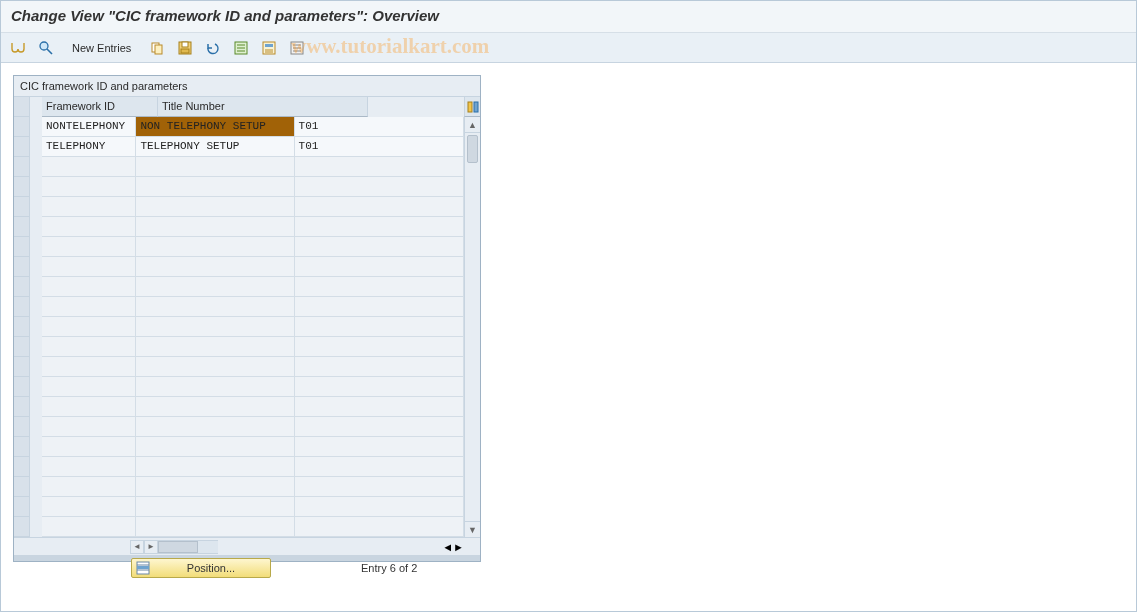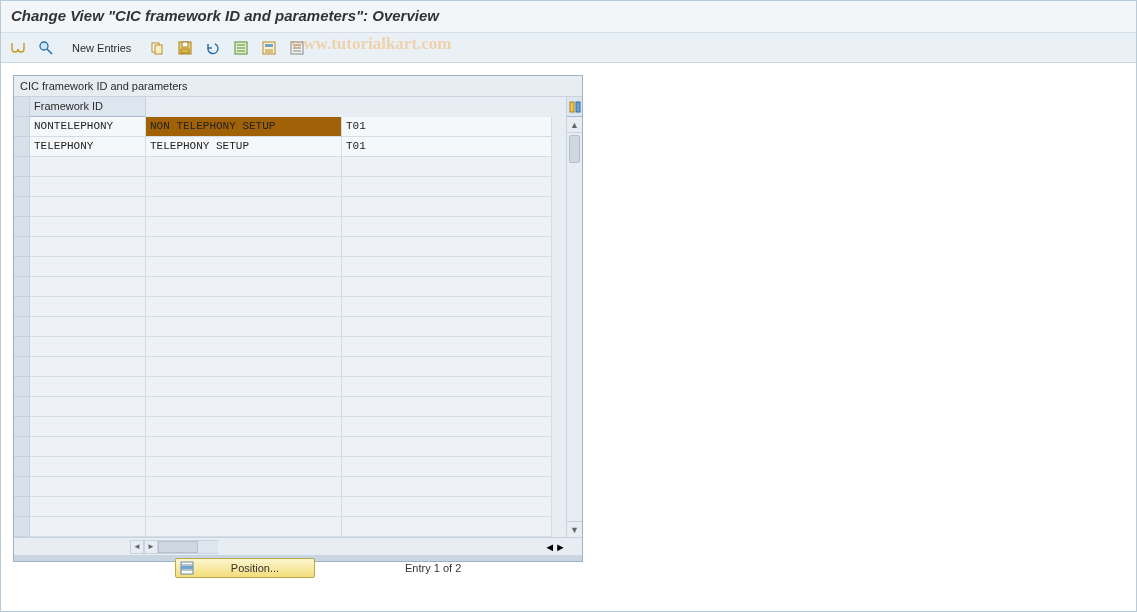--- a/index.html
+++ b/index.html
@@ -42,32 +42,32 @@
     font-size: 11px;
     color: #2a2a2a;
     padding: 2px 6px;
     border:1px solid transparent;
     border-radius:2px;
     cursor:default;
   }
   .watermark {
     position:absolute;
     left: 290px; top: 33px;
-    font-size: 17px; font-weight:bold;
+    font-size: 21px; font-weight:bold;
     color: rgba(255,140,0,0.3);
     letter-spacing:0px;
     pointer-events:none;
     font-family: Georgia, serif;
   }
   .content-area {
     padding: 12px 0 0 12px;
   }
   .table-wrap {
     border: 1px solid #9eb2c4;
-    width: 570px;
+    width: 468px;
     background: #e7edf3;
   }
   .table-title {
     background: #e7edf3;
     padding: 4px 6px;
     font-size: 11px;
     color: #2a2a2a;
     border-bottom: 1px solid #c7d4e0;
   }
   .grid {
@@ -79,20 +79,21 @@
   }
   .row-selectors .hcell, .row-selectors .rcell {
     height: 20px;
     border-bottom:1px solid #c7d4e0;
     border-right:1px solid #c7d4e0;
     background:#d8e1ea;
   }
   .cols {
     flex:1;
     overflow:hidden;
+    margin-left:12px;
   }
   .head-row, .data-row {
     display:flex;
     height:20px;
   }
   .head-row .hc {
     background: #dde6ee;
     border-right:1px solid #c7d4e0;
     border-bottom:1px solid #aab9c7;
     padding: 3px 4px;
@@ -168,21 +169,20 @@
   .hscroll-row .hs2 { margin-right:16px; display:flex;align-items:center;}
   .status-bar {
     height:6px; background:#c9d5e0;
   }
   .footer-row {
     position:absolute;
     left: 0; right:0; top: 556px;
     height: 22px;
     display:flex;
     align-items:center;
-    margin-left:44px;
   }
   .pos-btn {
     margin-left: 130px;
     width: 140px; height:20px;
     background: linear-gradient(#fef6cf,#f2dd79);
     border:1px solid #b8a94a;
     border-radius:2px;
     display:flex;align-items:center;
     font-size:11px;color:#333;
     padding:0 4px;
@@ -283,20 +283,21 @@
           <div class="rcell"></div>
           <div class="rcell"></div>
           <div class="rcell"></div>
           <div class="rcell"></div>
           <div class="rcell"></div>
           <div class="rcell"></div>
         </div>
       <div class="cols">
         <div class="head-row">
           <div class="hc c0">Framework ID</div>
+          <div class="hc c2">Title Number</div>
         </div>
 
       <div class="data-row">
             <div class="dc c0">NONTELEPHONY</div>
             <div class="dc c1 sel">NON TELEPHONY SETUP</div>
             <div class="dc c2">T01</div>
           </div>
           <div class="data-row">
             <div class="dc c0">TELEPHONY</div>
             <div class="dc c1">TELEPHONY SETUP</div>
@@ -436,14 +437,14 @@
   <div class="pos-btn">
     <span class="pic">
       <svg width="14" height="14" viewBox="0 0 14 14">
           <rect x="1" y="1" width="12" height="12" fill="#fff" stroke="#6a87a5"></rect>
           <rect x="1" y="5" width="12" height="3" fill="#6fa3cf"></rect>
           <path d="M1 4 h12 M1 9 h12" stroke="#6a87a5"></path>
         </svg>
     </span>
     <span style="flex:1;text-align:center;">Position...</span>
   </div>
-  <div class="entry-txt">Entry 1 of 2</div>
+  <div class="entry-txt">Entry 6 of 2</div>
 </div>
 
 </body></html>

